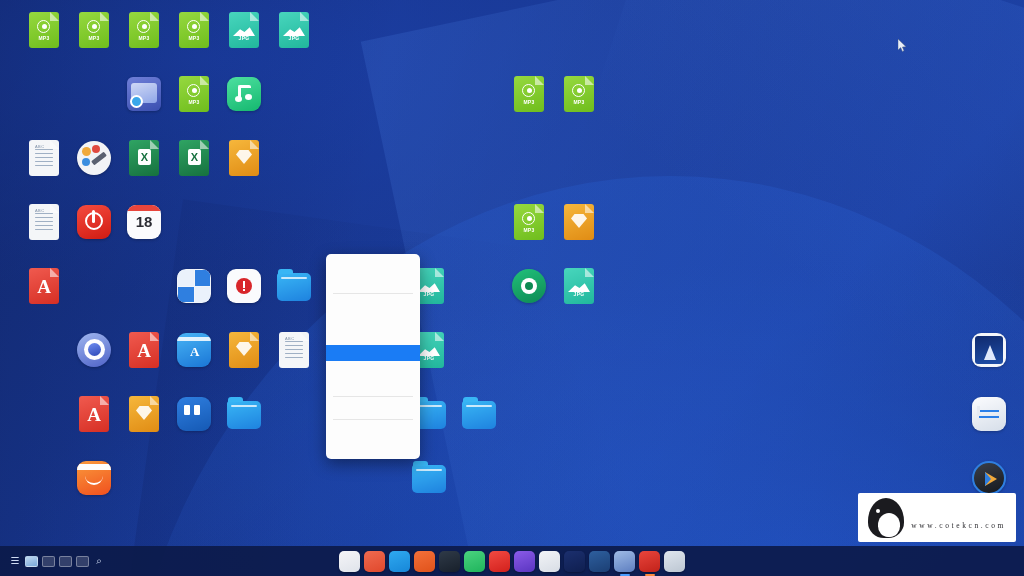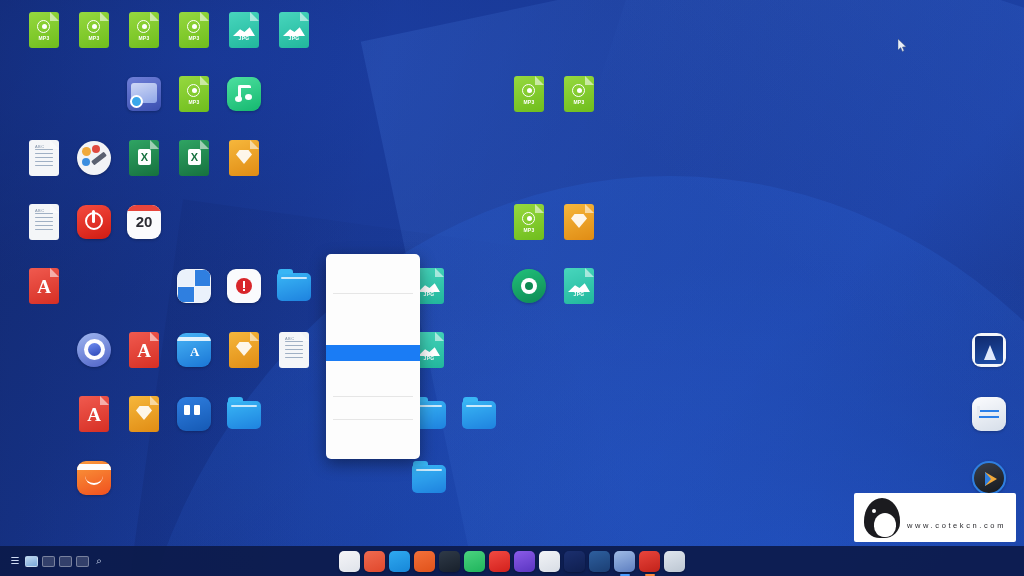--- a/index.html
+++ b/index.html
@@ -159,21 +159,21 @@
   #wm-peng .body{ position:absolute; inset:0; background:#1b1b1f;
      border-radius:52% 52% 46% 46%/60% 60% 40% 40%; }
   #wm-peng .belly{ position:absolute; left:10px; top:15px; width:22px; height:24px;
      background:#fff; border-radius:50% 50% 45% 45%; }
   #wm-peng .eye{ position:absolute; left:8px; top:11px; width:4px; height:4px;
      background:#fff; border-radius:50%; }
   #wm-text{ display:flex; flex-direction:column; }
   #wm-cn{ font-size:22px; font-weight:bold; color:#17171b; letter-spacing:1px;
      font-family:"DejaVu Sans",sans-serif; line-height:24px; }
   #wm-url{ font-size:7.5px; color:#2a2a2e; letter-spacing:2.6px; text-align:center;
-     margin-top:14px; }
+     margin-top:14px;font-family:Liberation Serif, serif; }
 </style>
 </head>
 <body>
 
 <div id="desktop">
   <div class="facet f1"></div>
   <div class="facet f2"></div>
   <div class="facet f4"></div>
   <div class="facet f3"></div>
   <div class="facet f5"></div>
@@ -350,21 +350,21 @@
             <div style="position:absolute;left:8px;top:7px;width:18px;height:18px;border:2.5px solid #fff;border-radius:50%"></div>
             <div style="position:absolute;left:15px;top:5px;width:3px;height:13px;background:#fff;border-radius:2px"></div>
           </div>
         </div>
         <div class="lbl"></div>
       </div>
       <div class="icon" style="left: 110px; top: 204px;">
         <div class="glyph">
           <div class="app" style="background:#fbfbfd">
             <div style="position:absolute;left:0;right:0;top:0;height:6px;background:#e8453c"></div>
-            <div style="position:absolute;inset:6px 0 0 0;color:#2c2c33;font-size:15px;font-weight:bold;text-align:center;line-height:22px">20</div>
+            <div style="position:absolute;inset:6px 0 0 0;color:#2c2c33;font-size:15px;font-weight:bold;text-align:center;line-height:22px">18</div>
           </div>
         </div>
         <div class="lbl"></div>
       </div>
       <div class="icon" style="left: 495px; top: 204px;">
         <div class="glyph">
           <div class="sheet mp3">
             <div class="note-circ"></div>
             <div class="tag">MP3</div>
           </div>

